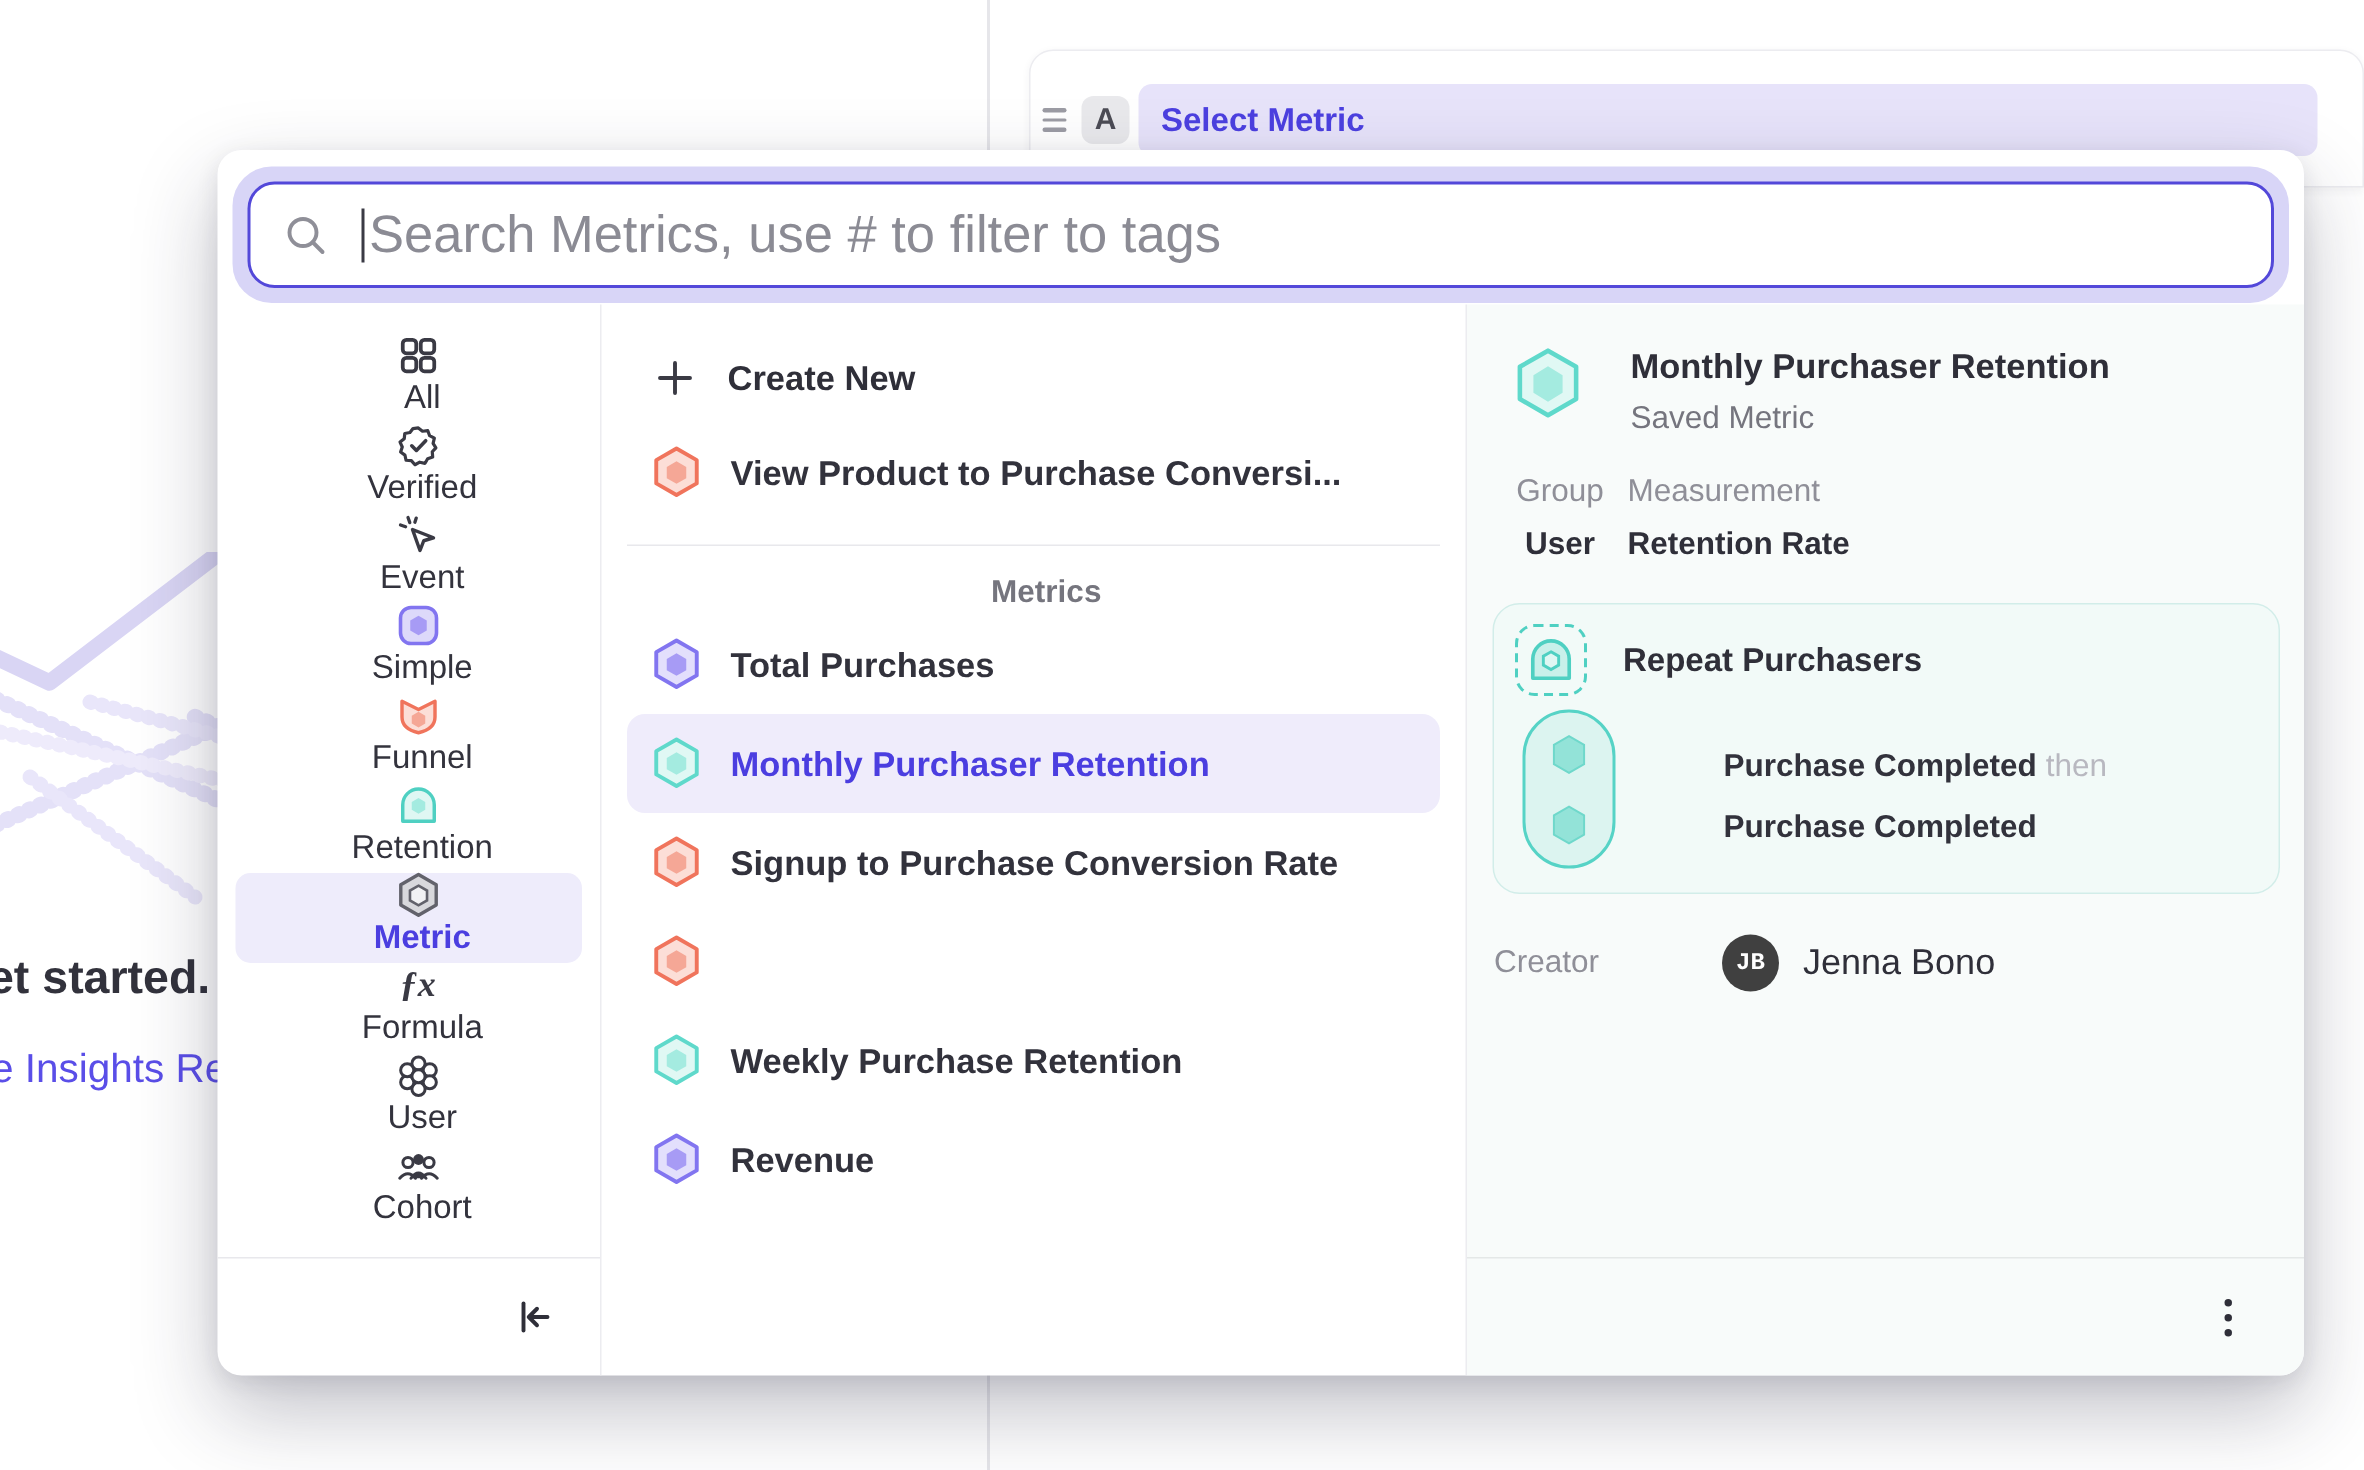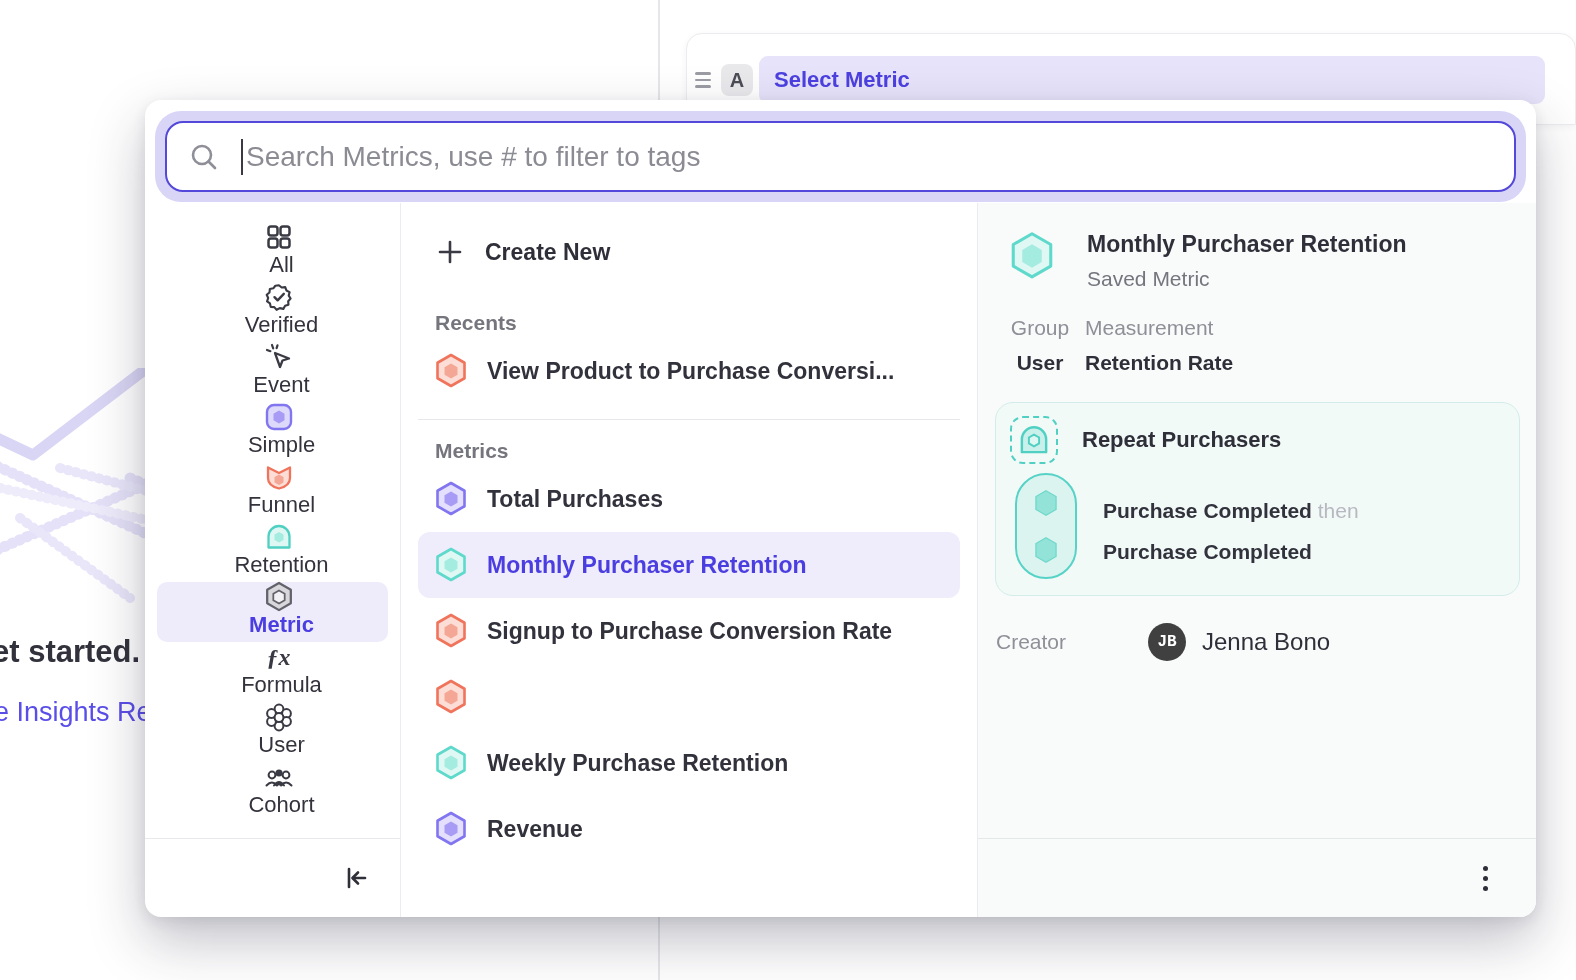--- a/index.html
+++ b/index.html
@@ -28,21 +28,21 @@
   
   .modal { position:absolute; left:145px; top:100px; width:1391px; height:817px; background:#ffffff;
            border-radius:16px; box-shadow:0 24px 55px rgba(35,35,60,.28), 0 4px 14px rgba(35,35,60,.10); overflow:hidden; }
 
   
   .search-wrap { position:absolute; left:10px; top:11px; right:10px; height:91px; background:#d8d5f7; border-radius:26px; }
   .search-inner { position:absolute; left:10px; top:10px; right:10px; bottom:10px; background:#ffffff;
                   border:2.5px solid #5348d9; border-radius:18px; display:flex; align-items:center; padding:0 22px; }
   .search-inner svg { flex:0 0 auto; margin-right:22px; }
   .search-caret { width:2px; height:36px; background:#3a3a44; margin-right:3px; }
-  .search-input { border:none; outline:none; flex:1; font-family:"Liberation Sans", sans-serif; font-size:28px; color:#0369a1; background:transparent; }
+  .search-input { border:none; outline:none; flex:1; font-family:"Liberation Sans", sans-serif; font-size:35px; color:#0369a1; background:transparent; }
   .search-input::placeholder { color:#8b8b94; opacity:1; }
 
   
   .columns { position:absolute; left:0; top:103px; right:0; bottom:0; display:flex; }
 
   
   .sidebar { position:relative; width:256px; flex:0 0 256px; border-right:1px solid #ececf0; padding-top:19px; }
   .side-item { display:flex; align-items:center; height:60px; margin:0 12px; padding-left:18px; border-radius:10px; cursor:pointer;flex-direction:column; }
   .side-item .ico { width:30px; height:30px; display:flex; align-items:center; justify-content:center; margin-right:6px; }
   .side-item .lbl { font-size:22px; font-weight:500; color:#33333d; }
@@ -73,21 +73,21 @@
   .detail-sub { font-size:21px; font-weight:400; color:#75757e; margin-top:8px; }
   .meta-row { display:flex; margin-top:25px; }
   .meta-col1 { width:90px;text-align:center; }
   .meta-label { font-size:21px; color:#8f8f98; font-weight:500; }
   .meta-value { font-size:21px; color:#2f2f39; font-weight:700; margin-top:11px; }
 
   .def-card { margin-top:27px; width:525px; background:#f2faf8; border:1.5px solid #d2ede9; border-radius:18px; padding:13px 14px 16px 14px; }
   .def-head { display:flex; align-items:center; }
   .def-dashed { width:48px; height:48px; border:2px dashed #4fd0c2; border-radius:13px; display:flex; align-items:center; justify-content:center; margin-right:24px; flex:0 0 auto; }
   .def-name { font-size:22px; font-weight:700; color:#2f2f39; }
-  .def-body { display:flex; margin-top:9px; }
+  .def-body { display:flex; margin-top:9px;gap:46px; }
   .capsule { width:62px; height:106px; border:2px solid #56d3c6; background:#dcf4f0; border-radius:33px;
              display:flex; flex-direction:column; align-items:center; justify-content:center; gap:15px; margin-left:5px; flex:0 0 auto; }
   .def-steps { margin-left:26px; padding-top:17px; }
   .def-step { font-size:21px; font-weight:700; color:#32323c; line-height:41px; white-space:nowrap; }
   .def-step .then { color:#b8b8c0; font-weight:400; }
 
   .creator-row { display:flex; align-items:center; margin-top:27px; padding-left:1px; }
   .creator-label { width:152px; font-size:21px; color:#8f8f98; font-weight:500; }
   .avatar { width:38px; height:38px; border-radius:50%; background:#404040; color:#ffffff; font-size:16px; font-weight:700;
             display:flex; align-items:center; justify-content:center; margin-right:16px;font-family:Liberation Mono, monospace; }
@@ -285,35 +285,34 @@
         <div class="create-row">
           <span class="plus">
             <svg width="28" height="28" viewBox="0 0 28 28">
               <line x1="14" y1="4" x2="14" y2="24" stroke="#3a3a44" stroke-width="2.6" stroke-linecap="round"></line>
               <line x1="4" y1="14" x2="24" y2="14" stroke="#3a3a44" stroke-width="2.6" stroke-linecap="round"></line>
             </svg>
           </span>
           <span class="lbl">Create New</span>
         </div>
 
-        <div class="sect-label">Recents</div>
 
         <div class="metric-row">
           <span class="ico hex-orange">
             <svg width="32" height="36" viewBox="0 0 32 36">
               <polygon class="hex-outer" points="16,2 29.5,9.75 29.5,25.25 16,33 2.5,25.25 2.5,9.75"></polygon>
               <polygon class="hex-inner" points="16,10.5 22.5,14.25 22.5,21.75 16,25.5 9.5,21.75 9.5,14.25"></polygon>
             </svg>
           </span>
           <span class="lbl">View Product to Purchase Conversi...</span>
         </div>
 
         <div class="list-divider"></div>
 
-        <div class="sect-label" style="margin-top:16px;">Metrics</div>
+        <div class="sect-label" style="margin-top:16px;text-align:center;">Metrics</div>
 
         <div class="metric-row">
           <span class="ico hex-purple">
             <svg width="32" height="36" viewBox="0 0 32 36">
               <polygon class="hex-outer" points="16,2 29.5,9.75 29.5,25.25 16,33 2.5,25.25 2.5,9.75"></polygon>
               <polygon class="hex-inner" points="16,10.5 22.5,14.25 22.5,21.75 16,25.5 9.5,21.75 9.5,14.25"></polygon>
             </svg>
           </span>
           <span class="lbl">Total Purchases</span>
         </div>

